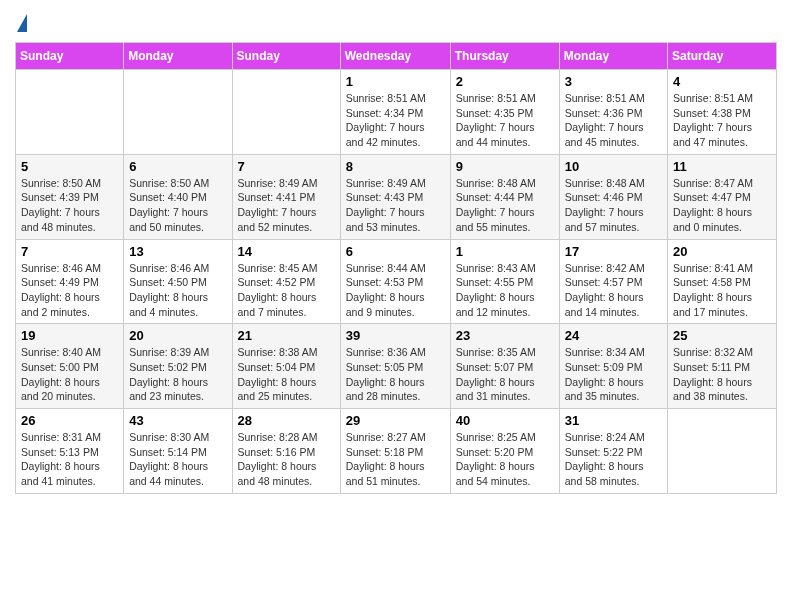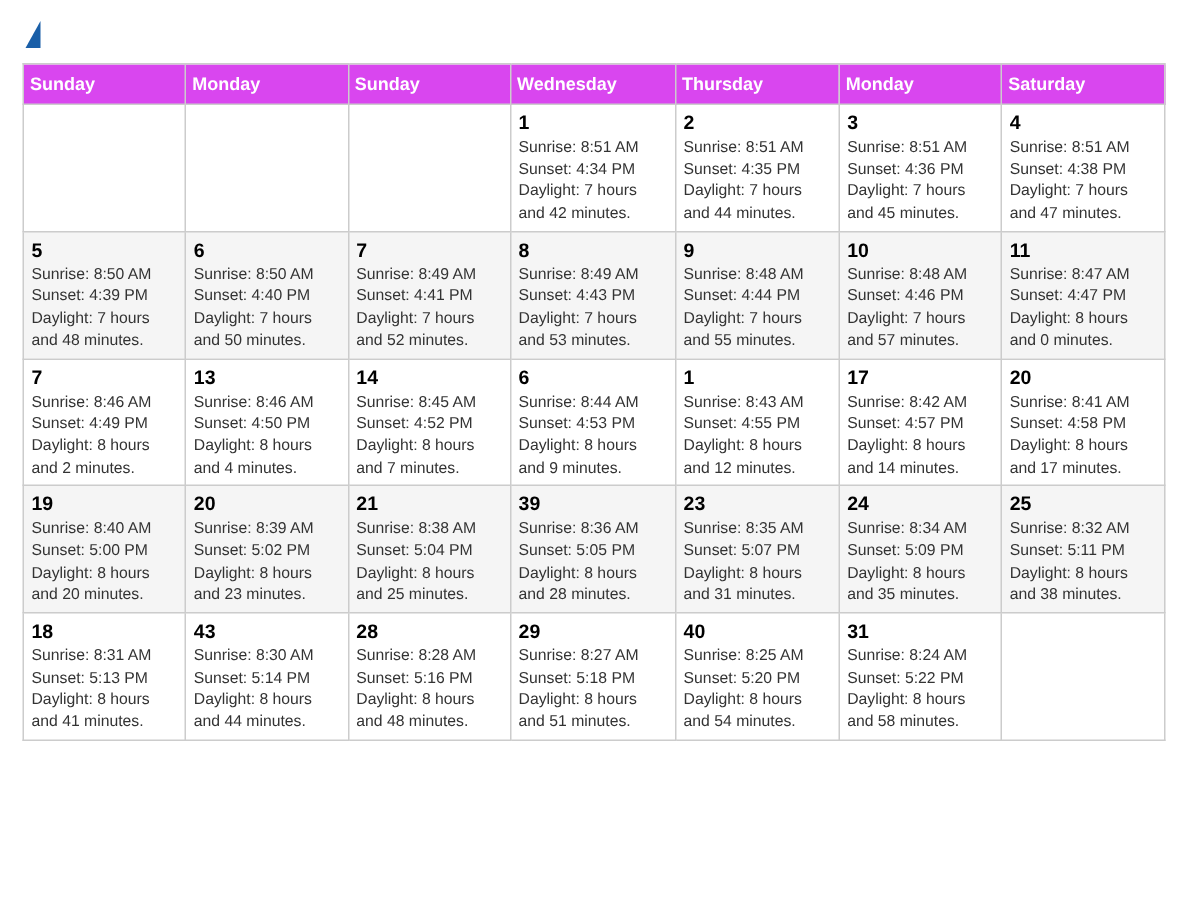--- a/index.html
+++ b/index.html
@@ -235,21 +235,21 @@
           <span class="day-num">24</span>
           <div class="day-info">Sunrise: 8:34 AM<br>Sunset: 5:09 PM<br>Daylight: 8 hours and 35 minutes.</div>
         </td>
         <td>
           <span class="day-num">25</span>
           <div class="day-info">Sunrise: 8:32 AM<br>Sunset: 5:11 PM<br>Daylight: 8 hours and 38 minutes.</div>
         </td>
       </tr>
       <tr>
         <td>
-          <span class="day-num">18</span>
+          <span class="day-num">26</span>
           <div class="day-info">Sunrise: 8:31 AM<br>Sunset: 5:13 PM<br>Daylight: 8 hours and 41 minutes.</div>
         </td>
         <td>
           <span class="day-num">43</span>
           <div class="day-info">Sunrise: 8:30 AM<br>Sunset: 5:14 PM<br>Daylight: 8 hours and 44 minutes.</div>
         </td>
         <td>
           <span class="day-num">28</span>
           <div class="day-info">Sunrise: 8:28 AM<br>Sunset: 5:16 PM<br>Daylight: 8 hours and 48 minutes.</div>
         </td>

